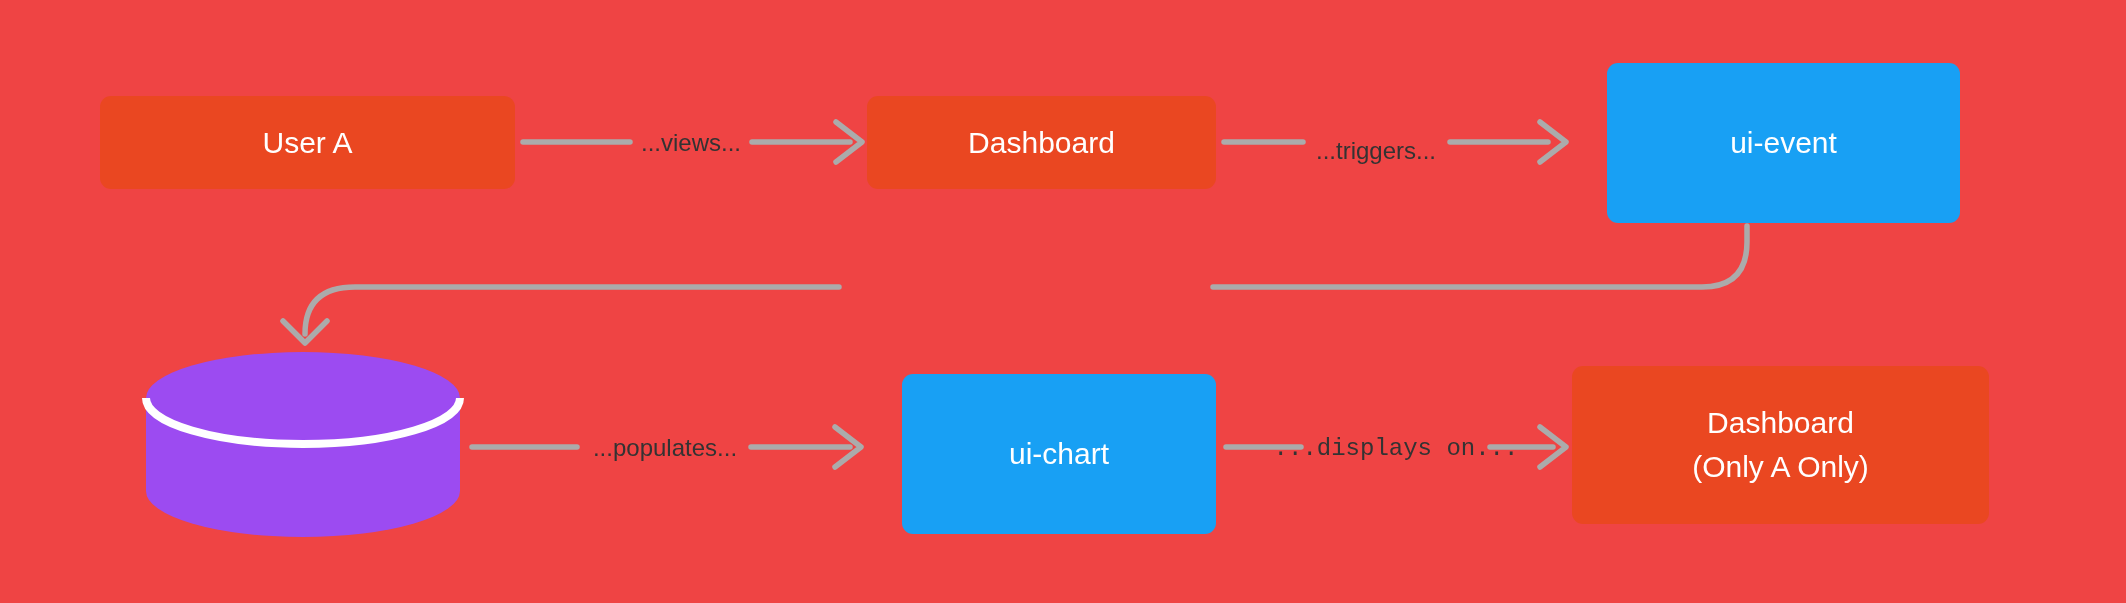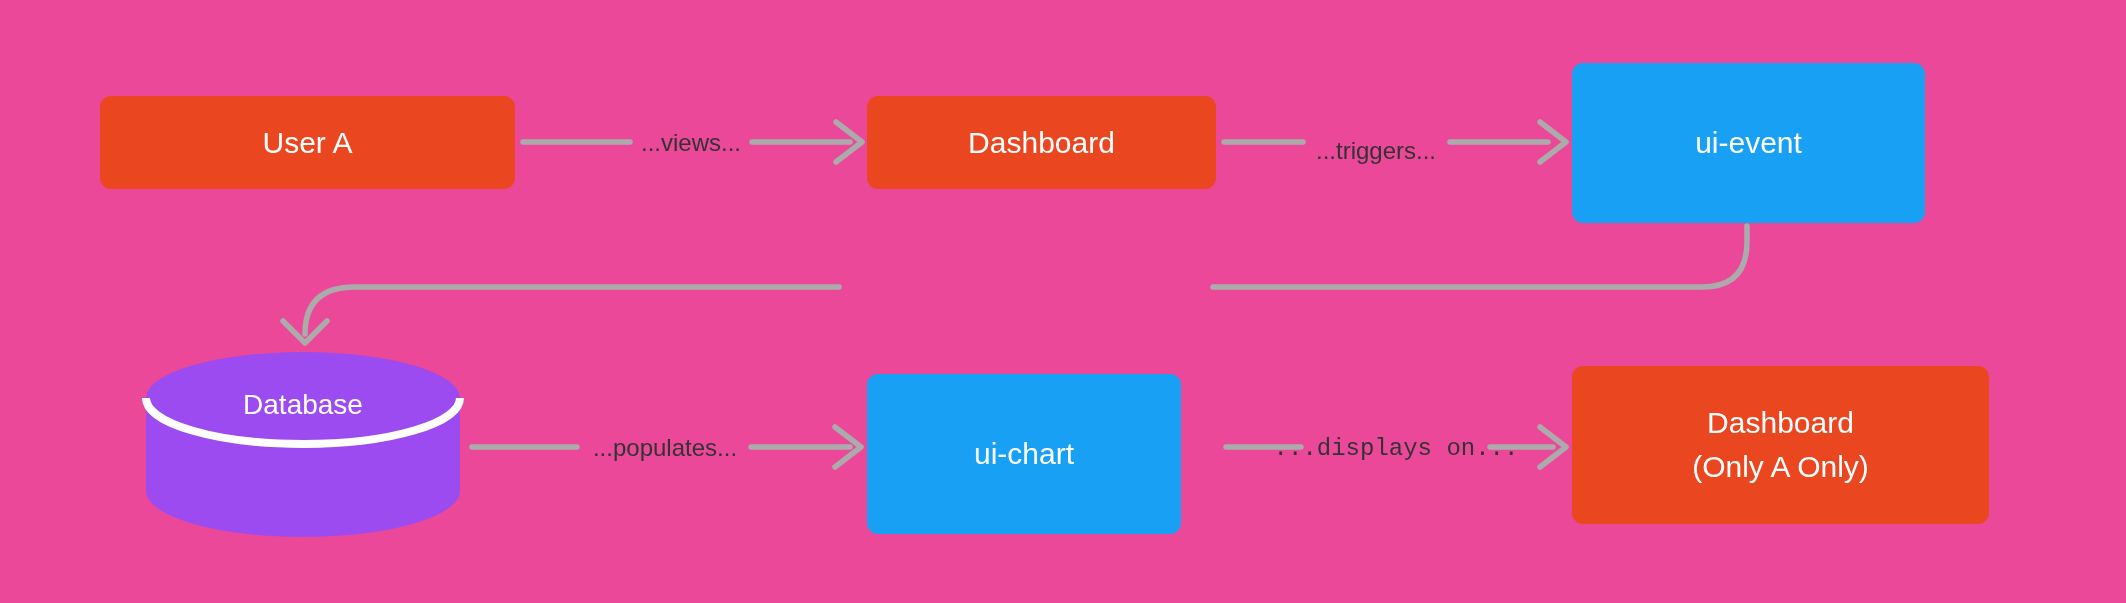--- a/index.html
+++ b/index.html
@@ -1,20 +1,20 @@
 <!DOCTYPE html>
 <html><head>
 <meta charset="utf-8">
 <style>
   html, body { margin: 0; padding: 0; background: #ffffff; }
   .canvas {
     position: relative;
     width: 2126px;
     height: 603px;
-    background: #ec4899;
+    background: #ef4444;
     font-family: "Liberation Sans", sans-serif;
     overflow: hidden;
   }
   .layer {
     position: absolute;
     left: 0; top: 0;
   }
   .node {
     position: absolute;
     display: flex;
@@ -22,21 +22,21 @@
     align-items: center;
     justify-content: center;
     border-radius: 11px;
     color: #ffffff;
     font-size: 30px;
     line-height: 44px;
     text-align: center;
     white-space: nowrap;
   }
   .node.orange { background: #EA4721; }
-  .node.blue   { background: #18A0F4; }
+  .node.blue   { background: #18A0F4; margin-left: 35px; }
   #node-user-a           { left: 100px;  top: 96px;  width: 415px; height: 93px; }
   #node-dashboard        { left: 867px;  top: 96px;  width: 349px; height: 93px; }
   #node-ui-event         { left: 1572px; top: 63px;  width: 353px; height: 160px; }
   #node-ui-chart         { left: 867px;  top: 374px; width: 314px; height: 160px; }
   #node-dashboard-user-a { left: 1572px; top: 366px; width: 417px; height: 158px; }
   #node-database-label {
     position: absolute;
     left: 146px; top: 388px;
     width: 314px; height: 34px;
     line-height: 34px;
@@ -99,21 +99,20 @@
   </div>
 
   <div class="node orange" id="node-dashboard">
     <span>Dashboard</span>
   </div>
 
   <div class="node blue" id="node-ui-event">
     <span>ui-event</span>
   </div>
 
-  <div id="node-database-label">Database</div>
 
   <div class="node blue" id="node-ui-chart">
     <span>ui-chart</span>
   </div>
 
   <div class="node orange" id="node-dashboard-user-a">
     <span>Dashboard</span>
     <span>(Only A Only)</span>
   </div>
 

